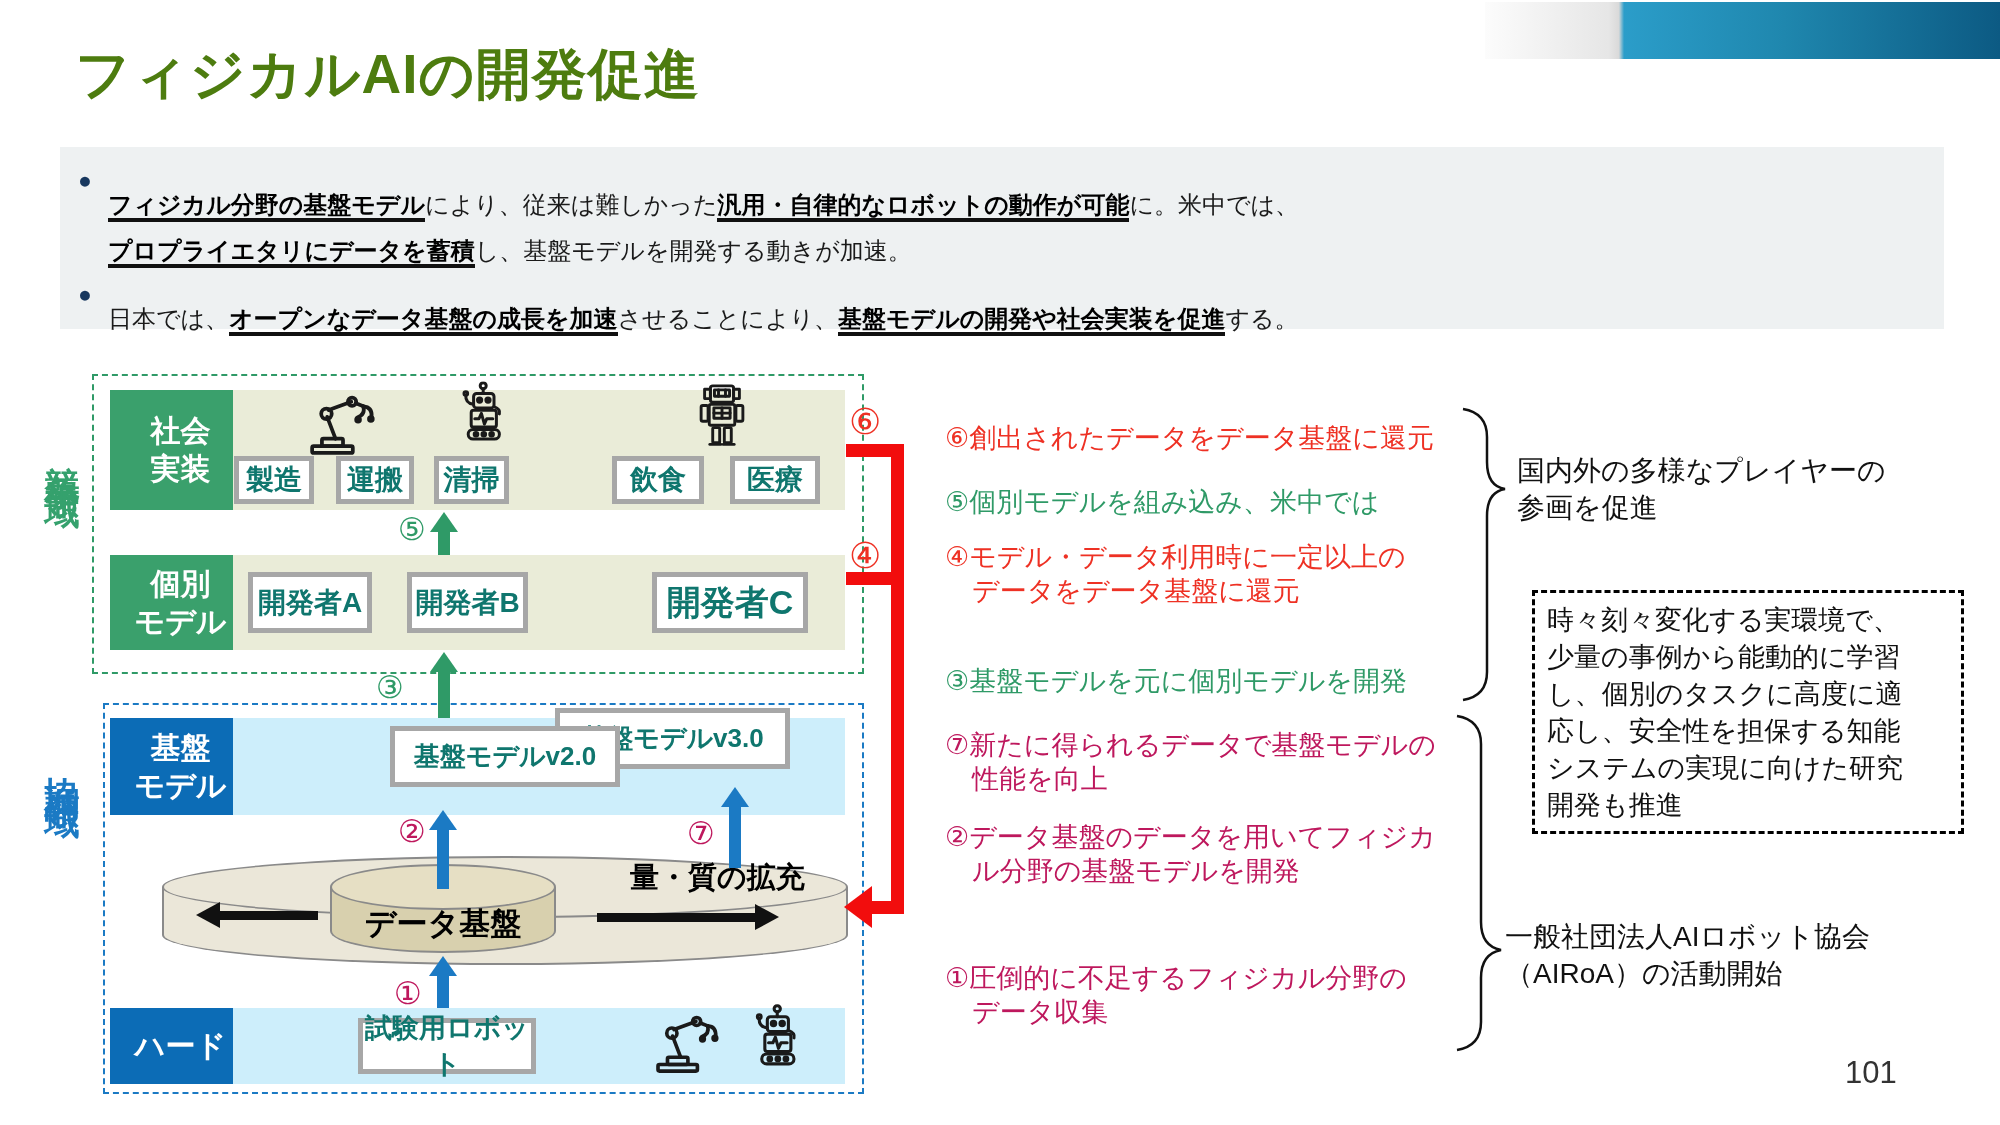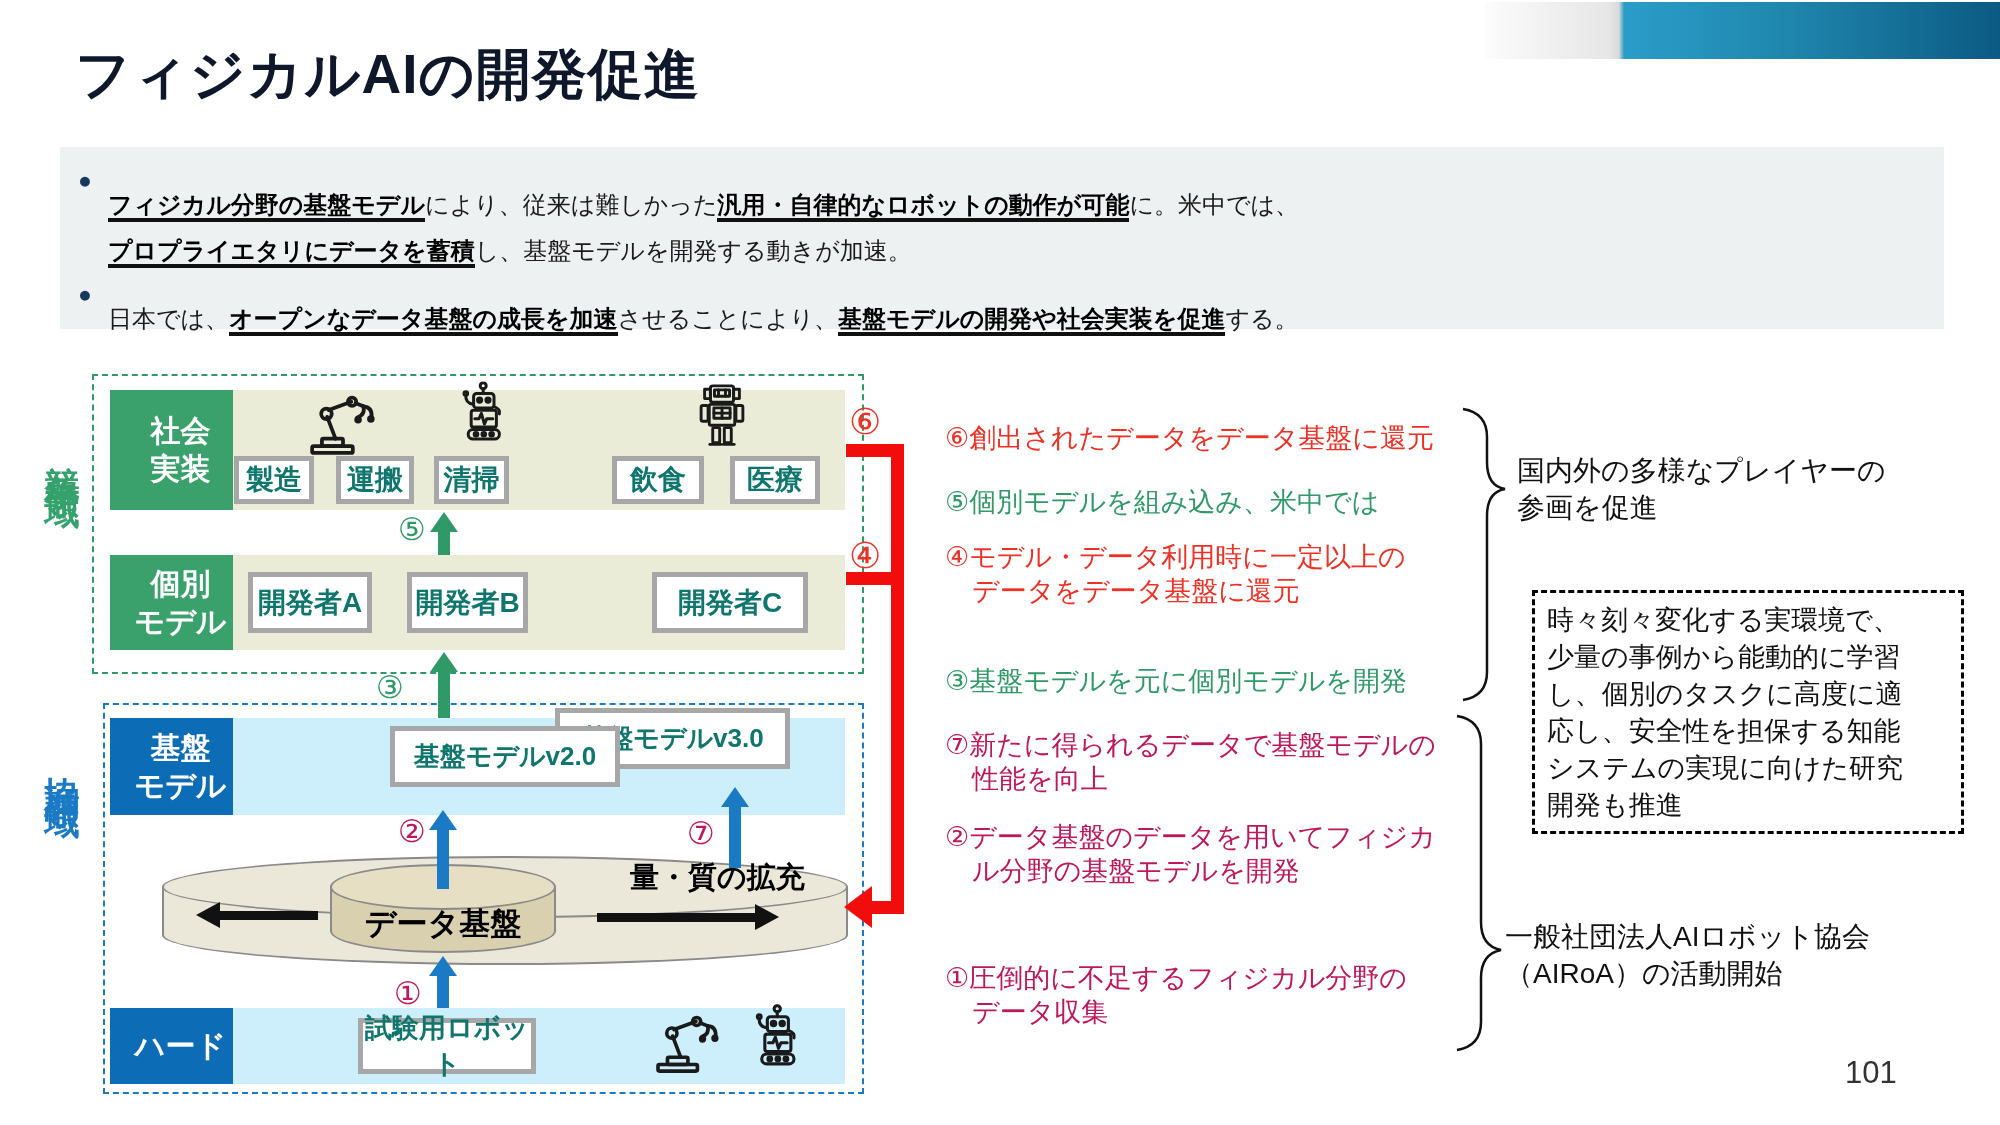--- a/index.html
+++ b/index.html
@@ -1,21 +1,21 @@
 <!DOCTYPE html>
 <html><head>
 <meta charset="utf-8">
 <style>
   html,body{margin:0;padding:0;background:#fff;}
   body{font-family:"Liberation Sans","DejaVu Sans",sans-serif;}
   #slide{position:relative;width:2000px;height:1125px;background:#fff;overflow:hidden;}
   .abs{position:absolute;}
   .pre{white-space:pre-line;}
   .ctr{display:flex;align-items:center;justify-content:center;text-align:center;}
-  .title{font-size:55px;font-weight:700;color:#0f172a;letter-spacing:1px;text-align:center;}
+  .title{font-size:55px;font-weight:700;color:#4d7c0f;letter-spacing:1px;text-align:center;}
   .graybox{background:#eef1f2;}
   .bullet{display:flex;gap:16px;}
   .dot{color:#17375e;font-size:23px;line-height:45px;}
   .btext{font-size:24px;line-height:46px;color:#1a1a1a;margin-top:24px;}
   .em{font-weight:700;color:#000;border-bottom:4px solid #111;}
   .zone{writing-mode:vertical-rl;text-orientation:upright;font-size:35px;font-weight:700;letter-spacing:9px;}
   .z-green{color:#35a16d;}
   .z-blue{color:#1b7ac4;}
   .dash-g{border:2px dashed #2f9a67;}
   .dash-b{border:2px dashed #1b7ac4;}
@@ -160,21 +160,21 @@
   <div class="abs uparrow ua-g" style="left:430px;top:512px;height:44px;">
       <div class="hd"></div>
       <div class="sh"></div>
     </div>
 
   <div class="abs rowbg-g" style="left:110px;top:555px;width:735px;height:95px;"></div>
   <div class="abs lab lab-g ctr pre" style="left:110px;top:555px;width:105px;height:95px;">個別
 モデル</div>
   <div class="abs wbox ctr" style="left:248px;top:572px;width:124px;height:61px;font-size:28px;">開発者A</div>
   <div class="abs wbox ctr" style="left:407px;top:572px;width:121px;height:61px;font-size:28px;">開発者B</div>
-  <div class="abs wbox ctr" style="left:652px;top:572px;width:156px;height:61px;font-size:28px;">開発者C</div>
+  <div class="abs wbox ctr" style="left:652px;top:572px;width:156px;height:61px;font-size:34px;">開発者C</div>
 
   <span class="abs circ c-green" style="left:376px;top:672px;">③</span>
   <div class="abs uparrow ua-g" style="left:430px;top:652px;height:66px;z-index:4;">
       <div class="hd"></div>
       <div class="sh"></div>
     </div>
 
   <div class="abs rowbg-b" style="left:110px;top:718px;width:735px;height:97px;"></div>
   <div class="abs lab lab-b ctr pre" style="left:110px;top:718px;width:105px;height:97px;">基盤
 モデル</div>

